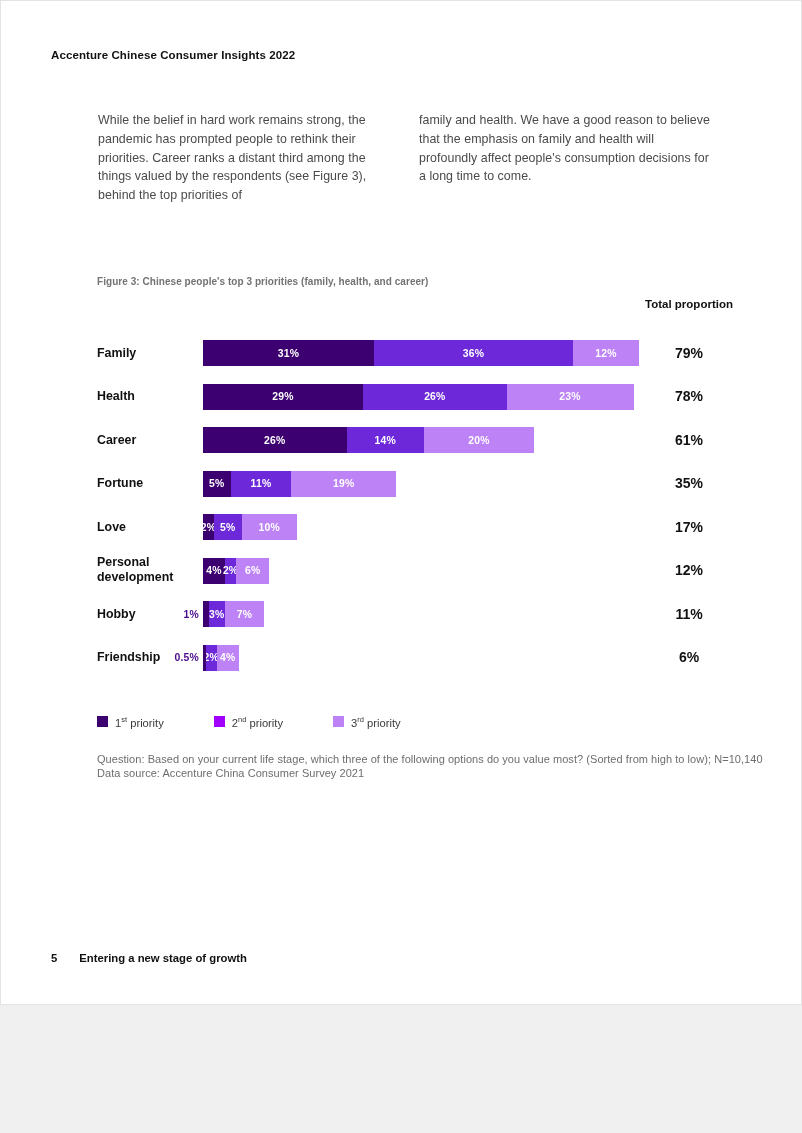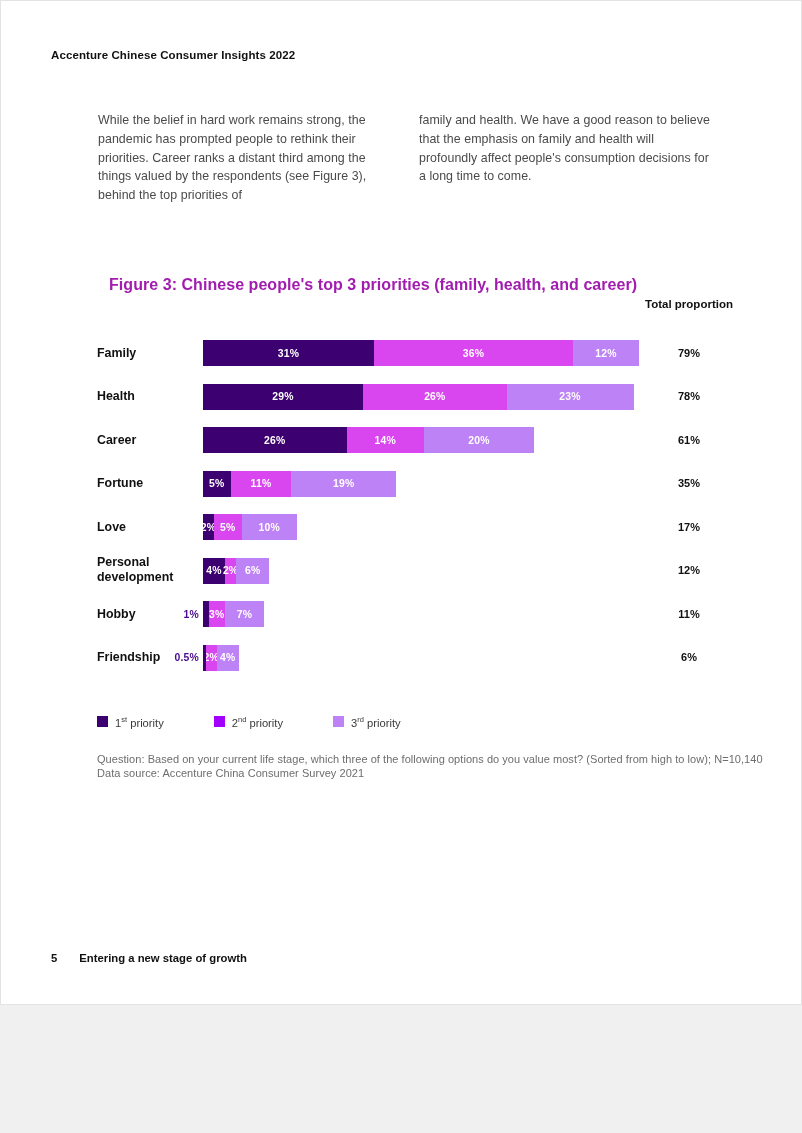--- a/index.html
+++ b/index.html
@@ -45,25 +45,24 @@
     letter-spacing: 0.05px;
   }
   #intro-left  { left: 97px;  width: 285px; }
   #intro-right { left: 418px; width: 295px; }
 
   
   #figure-title {
     position: absolute;
     left: 96px;
     top: 275px;
-    font-size: 16px;
-    font-weight: bold;
-    color: #a21caf;
+    font-size: 10px;
+    font-weight: bold;
+    color: #737373;
     letter-spacing: 0.05px;
-    margin-left: 12px;
   }
 
   #total-header {
     position: absolute;
     left: 633px;
     top: 297px;
     width: 110px;
     text-align: center;
     font-size: 11.5px;
     font-weight: bold;
@@ -109,42 +108,42 @@
     align-items: center;
     justify-content: center;
     font-size: 10.4px;
     font-weight: bold;
     color: #ffffff;
     letter-spacing: 0.2px;
     overflow: visible;
     white-space: nowrap;
   }
   .seg.p1 { background: #3c0070; }
-  .seg.p2 { background: #d946ef; }
+  .seg.p2 { background: #6d28d9; }
   .seg.p3 { background: #bd82f5; }
 
   
   .seg .outside-label {
     position: absolute;
     right: 100%;
     margin-right: 4px;
     color: #4a0b8c;
     font-size: 10.4px;
     font-weight: bold;
   }
   .seg.has-outside { position: relative; }
 
   .row-total {
     position: absolute;
     left: 633px;
     top: 50%;
     transform: translateY(-50%);
     width: 110px;
     text-align: center;
-    font-size: 11px;
+    font-size: 14px;
     font-weight: bold;
     color: #111111;
   }
 
   
   #legend {
     position: absolute;
     left: 96px;
     top: 714px;
     display: flex;

